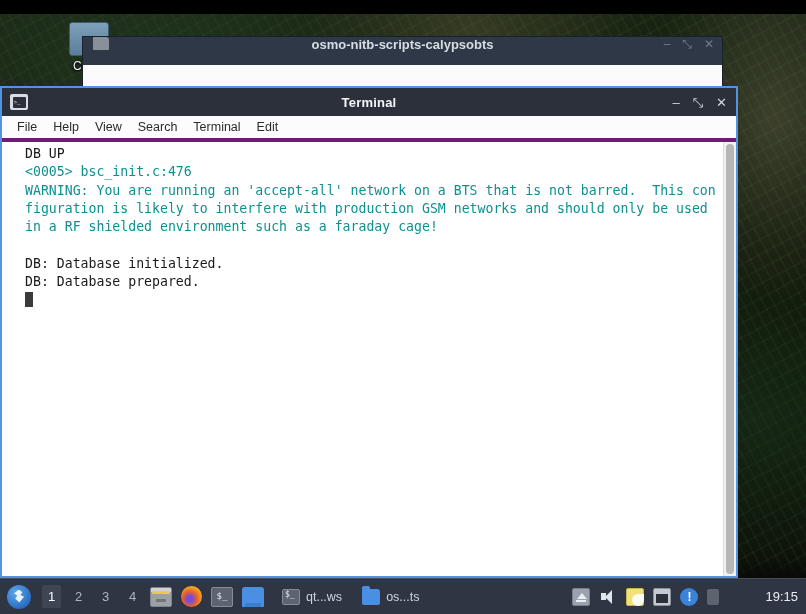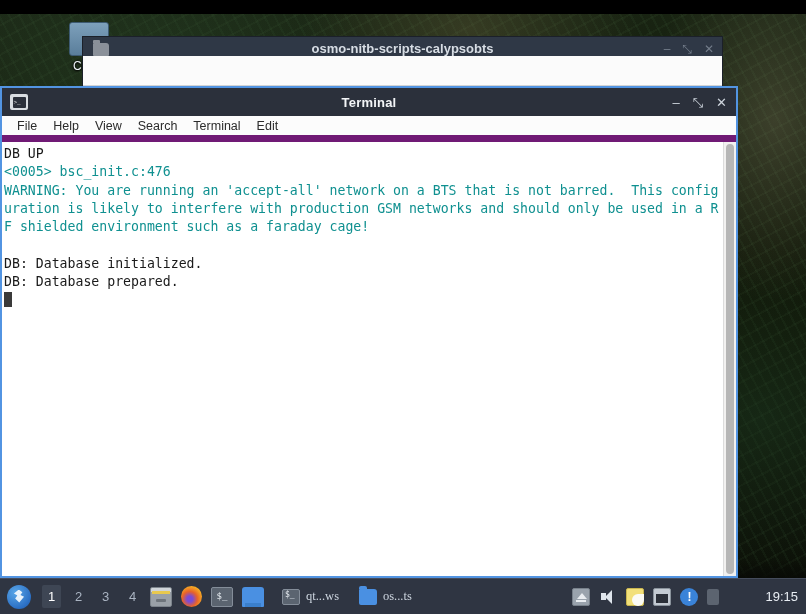--- a/index.html
+++ b/index.html
@@ -63,22 +63,22 @@
   
   #bgwin {
     position: absolute; left: 82px; top: 36px;
     width: 641px; height: 300px;
     background: #2b3340;
     border: 1px solid #1b2029;
     z-index: 2;
     overflow: hidden;
   }
   #bgwin .tbar {
-    height: 19px; background: #2f3846;
-    display: flex; align-items: flex-end; position: relative;
+    height: 28px; background: #2f3846;
+    display: flex; align-items: flex-start; position: relative;
   }
   #bgwin .tbar .ico {
     width: 16px; height: 13px; margin-left: 10px;
     background: #8a9099; border-radius: 1px 3px 1px 1px;
     position: relative;
   }
   #bgwin .tbar .ico::before {
     content: ""; position: absolute; left: 0; top: -3px;
     width: 7px; height: 3px; background: #8a9099; border-radius: 1px 1px 0 0;
   }
@@ -130,32 +130,33 @@
   }
   #term .titlebar .ctls {
     margin-left: auto; margin-right: 9px; display: flex; gap: 13px;
     z-index: 1; align-items: center;
   }
   #term .titlebar .ctls span {
     color: #cfd6de; font-size: 13px; line-height: 1; cursor: default;
   }
   #term .menubar {
     height: 26px; background: #fcfcfc;
-    border-bottom: 7px solid #701a75;
+    border-bottom: 4px solid #701a75;
     display: flex; align-items: center; padding-left: 8px; gap: 2px;
     flex: 0 0 auto;
   }
   #term .menubar .mi {
     font-size: 12.5px; color: #2b2b2b;
     padding: 3px 7px; border-radius: 2px;
   }
   #term .screen {
     flex: 1 1 auto; position: relative;
     background: #ffffff; overflow: hidden;
     display: flex;
+    padding-left: 21px;
   }
   #term .textarea {
     flex: 1 1 auto;
     padding: 3px 0 0 2px;
     font-family: "DejaVu Sans Mono", "Liberation Mono", monospace;
     font-size: 13.2px;
     line-height: 18.3px;
     white-space: pre-wrap;
     word-break: break-all;
     color: #1a1a1a;
@@ -246,21 +247,21 @@
     display: flex; align-items: center; gap: 4px;
     flex: 1 1 auto; margin-left: 10px; min-width: 0;
   }
   .tbtn {
     display: flex; align-items: center; gap: 6px;
     padding: 5px 8px; border-radius: 2px;
     color: #cdd5df; font-size: 12.5px;
     max-width: 110px; min-width: 0;
     position: relative;
   }
-  .tbtn .lbl { overflow: hidden; text-overflow: ellipsis; white-space: nowrap; font-family: Liberation Serif, serif; }
+  .tbtn .lbl { overflow: hidden; text-overflow: ellipsis; white-space: nowrap; }
   .tbtn.active { background: #3b4250; color: #ffffff; }
   .tbtn.active::after {
     content: ""; position: absolute; left: 2px; right: 2px; bottom: -4px;
     height: 2px; background: #5294e2;
   }
   .tico { width: 18px; height: 16px; flex: 0 0 auto; position: relative; border-radius: 2px; }
   .tico.term { background: #5b6470; border: 1px solid #848d99; }
   .tico.term::after {
     content: "$_"; position: absolute; left: 2px; top: 0px;
     color: #e8edf2; font-size: 8px; font-family: "DejaVu Sans Mono", monospace;

